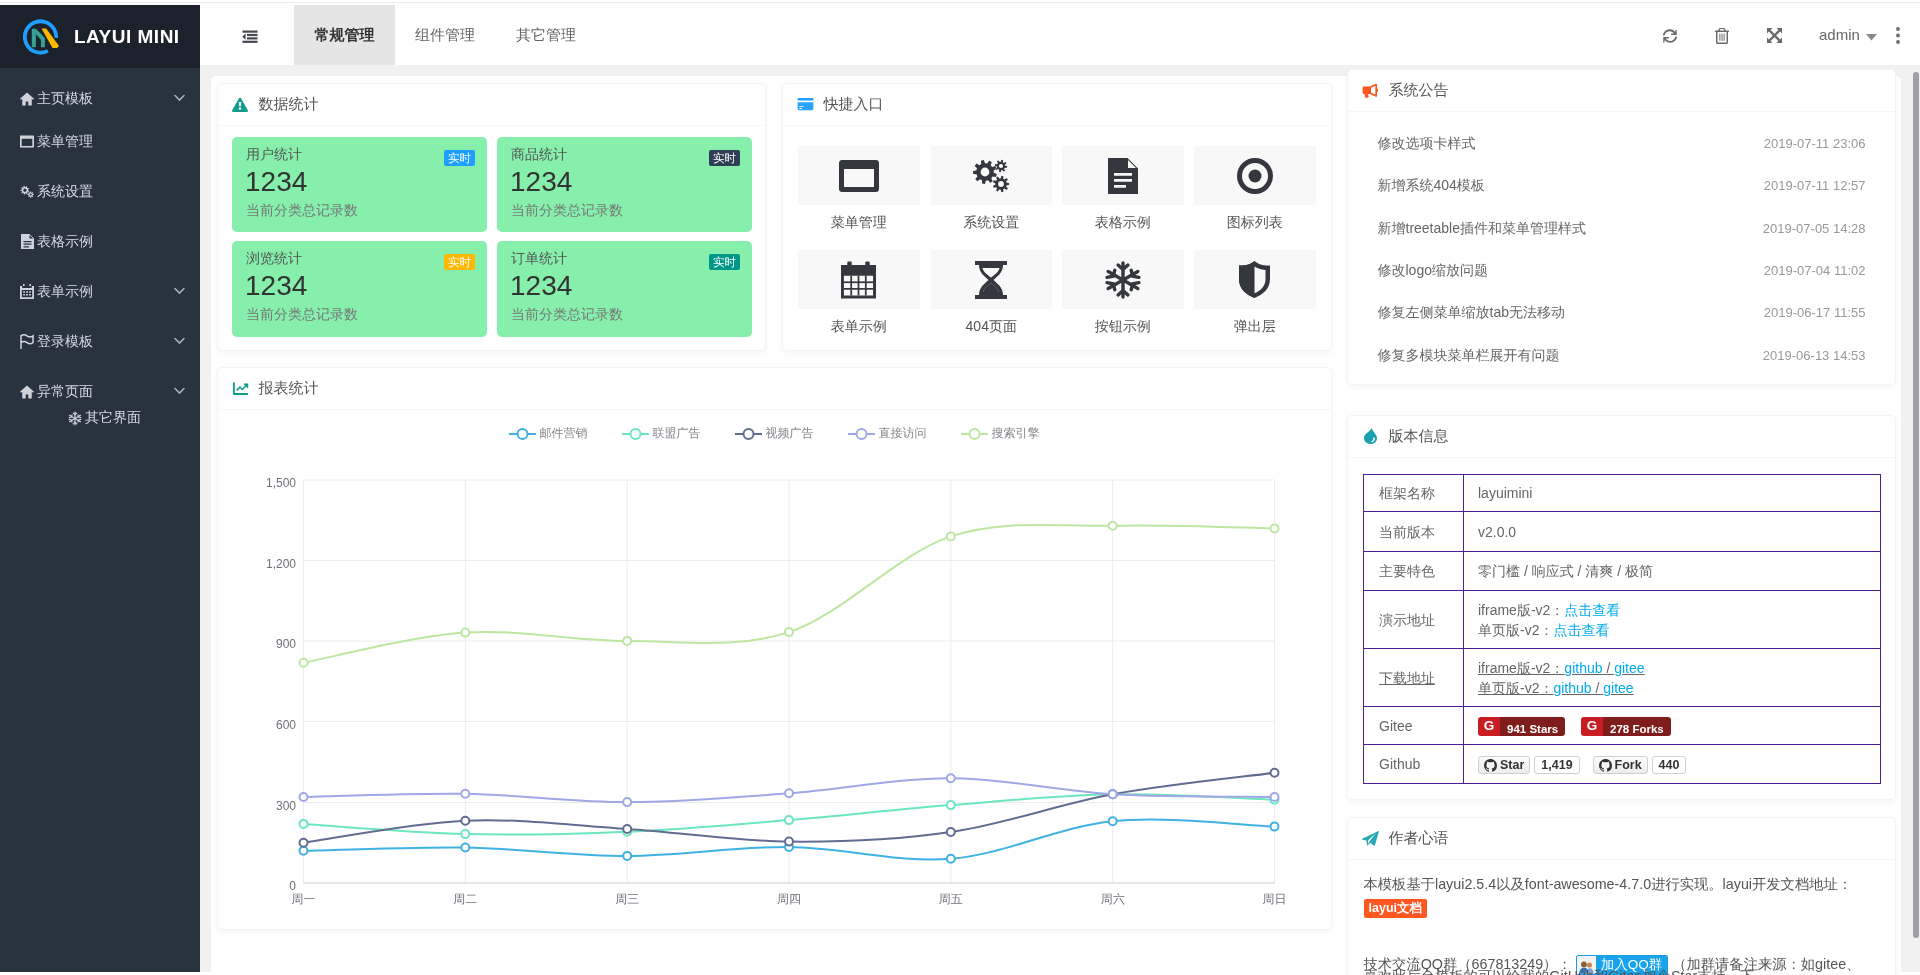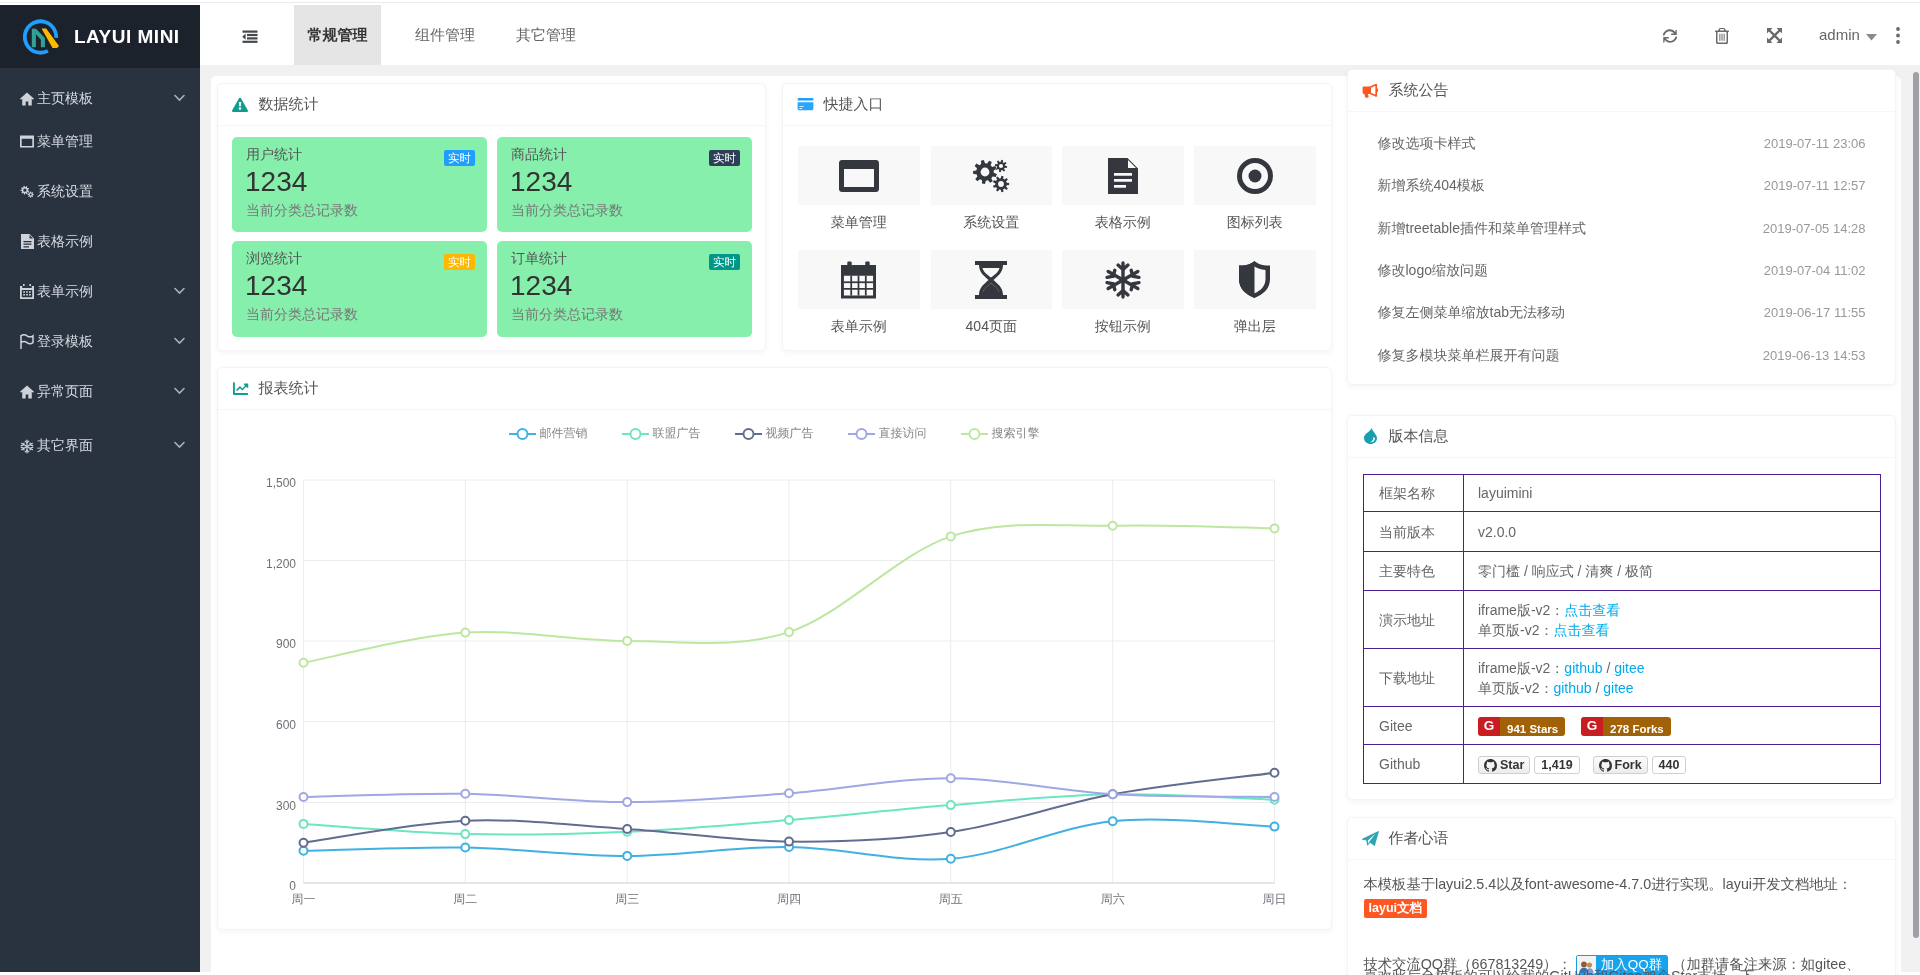--- a/index.html
+++ b/index.html
@@ -13,21 +13,21 @@
     display:flex; align-items:center; }
   #logo .t { color:#fefefe; font-size:19px; font-weight:bold; letter-spacing:0.5px; margin-left:13px;}
   .mitem { left:0; width:200px; height:50px; display:flex; align-items:center; color:#d7dae0; font-size:14px; }
   .mitem .mi { width:14px; height:16px; margin-left:20px; margin-right:3px; flex:none; display:flex; align-items:center; justify-content:center;}
   .mitem svg { display:block; }
   .mitem .chev { position:absolute; right:15px; top:50%; margin-top:-5px; }
   
   #header { left:200px; top:5px; width:1720px; height:60px; background:#fff; }
   #foldicon { left:42px; top:25px; width:16px; height:13px; }
   .tab { top:0; height:60px; display:flex; align-items:center; justify-content:center; font-size:15px; color:#666; }
-  #tab1 { left:94px; width:87px; background:#e5e5e5; color:#333; font-weight:700; }
+  #tab1 { left:94px; width:101px; background:#e5e5e5; color:#333; font-weight:700; }
   #tab2 { left:195px; width:100px; }
   #tab3 { left:295px; width:102px; }
   .hicon { top:22px; width:28px; height:17px; display:flex; align-items:center; justify-content:center; }
   #admintxt { top:21px; left:1619px; font-size:15px; color:#666; }
   
   #contentbg { left:200px; top:65px; width:1720px; height:907px; background:#f1f1f1; }
   #whitebody { left:210.5px; top:76px; width:1690px; height:896px; background:#fff; border-radius:5px 5px 0 0; }
   #sbthumb { left:1913px; top:72px; width:6px; height:866px; background:#9fa1a6; border-radius:3px; }
   .panel { background:#fff; border:1px solid #f4f4f4; border-radius:5px; box-shadow:0 2px 6px rgba(0,0,0,0.045); }
   .phead { position:absolute; left:0; top:0; right:0; height:42px; border-bottom:1px solid #f6f6f6;
@@ -53,21 +53,21 @@
   .nrow { position:absolute; left:30px; width:488px; height:20px; font-size:14px; color:#666; }
   .nrow .nd { position:absolute; right:0; top:1px; font-size:13px; color:#999; }
   
   #vtable { left:15.5px; top:58.5px; width:517.5px; border-collapse:collapse; position:absolute;
     font-size:14px; color:#666; }
   #vtable td { border:1px solid #4c1d95; padding:2px 14px; line-height:20px; }
   #vtable td.l { width:100px; padding-left:15px; }
   a.lk { color:#01aaed; text-decoration:none; }
   .gbadge { display:inline-flex; height:19px; border-radius:3px; overflow:hidden; vertical-align:middle; }
   .gbadge .gr { background:#c71d23; width:22px; display:flex; align-items:center; justify-content:center; }
-  .gbadge .gd { background:#a16207; color:#fff; font-size:11.5px; font-weight:bold; display:flex; align-items:center; padding:12px 7px; }
+  .gbadge .gd { background:#7f1d1d; color:#fff; font-size:11.5px; font-weight:bold; display:flex; align-items:center; padding:12px 7px; }
   .ghbtn { display:inline-flex; align-items:center; height:18px; padding:0 5px; border:1px solid #d0d0d0; border-radius:3px;
      background:linear-gradient(#fcfcfc,#ececec); font-size:12.5px; font-weight:bold; color:#333; vertical-align:middle; }
   .ghcnt { display:inline-flex; align-items:center; height:18px; padding:0 6px; border:1px solid #d0d0d0; border-radius:3px;
      background:#fff; font-size:12.5px; font-weight:bold; color:#333; vertical-align:middle; margin-left:4px; }
   #qqbtn { display:inline-flex; height:20px; border:1px solid #1c9ce0; border-radius:2px; overflow:hidden; vertical-align:-5px;margin-top:36px; }
   #qqbtn .qi { background:#f3f3f3; width:19px; display:flex; align-items:flex-end; justify-content:center; }
   #qqbtn .qt { background:#18a3ec; color:#fff; font-size:13.5px; display:flex; align-items:center; padding:0 5px; }
   
   .atext { position:absolute; left:16px; width:540px; font-size:14.3px; color:#555; line-height:23px; white-space:nowrap; }
   .badge-doc { display:inline-block; background:#ff5722; color:#fff; font-weight:bold;
@@ -162,21 +162,21 @@
           <path fill="#cfd3d9" d="M7.5 0 L15 6.6 L13.9 7.9 L12.6 6.8 V14 H8.9 V9.6 H6.1 V14 H2.4 V6.8 L1.1 7.9 L0 6.6 Z"></path>
         </svg>
       </span>
     异常页面
     <span class="chev">
         <svg width="11" height="8" viewBox="0 0 11 8">
           <path d="M1 1.5 L5.5 6 L10 1.5" stroke="#aab0b8" stroke-width="1.6" fill="none" stroke-linecap="round"></path>
         </svg>
       </span>
   </div>
-  <div class="mitem abs" style="top:421px;">
+  <div class="mitem abs" style="top:393px;margin-left:48px;">
     <span class="mi">
         <svg width="15" height="15" viewBox="0 0 40 40">
           <g stroke="#cfd3d9" stroke-width="3.4" stroke-linecap="round">
             <line x1="20" y1="2" x2="20" y2="38"></line>
             <line x1="4.4" y1="11" x2="35.6" y2="29"></line>
             <line x1="4.4" y1="29" x2="35.6" y2="11"></line>
             <path d="M15 4.5 L20 9 L25 4.5 M15 35.5 L20 31 L25 35.5 M3.5 17.5 L9.6 16 L11.5 10 M28.5 30 L30.4 24 L36.5 22.5 M3.5 22.5 L9.6 24 L11.5 30 M28.5 10 L30.4 16 L36.5 17.5" fill="none"></path>
           </g>
         </svg>
       </span>
@@ -500,21 +500,21 @@
           <td>v2.0.0</td>
         </tr>
     <tr style="height:39px;">
           <td class="l">主要特色</td>
           <td>零门槛 / 响应式 / 清爽 / 极简</td>
         </tr>
     <tr style="height:58px;">
           <td class="l">演示地址</td>
           <td>iframe版-v2：<a class="lk">点击查看</a><br>单页版-v2：<a class="lk">点击查看</a></td>
         </tr>
-    <tr style="height:58px;">
+    <tr style="height:58px;text-decoration:underline;">
           <td class="l">下载地址</td>
           <td>iframe版-v2：<a class="lk">github</a> / <a class="lk">gitee</a><br>单页版-v2：<a class="lk">github</a> / <a class="lk">gitee</a></td>
         </tr>
     <tr style="height:38px;">
           <td class="l">Gitee</td>
           <td>
       <span class="gbadge">
               <span class="gr" style="color:#fff;font-weight:bold;font-size:13.5px;">G</span>
               <span class="gd">941 Stars</span>
             </span>

